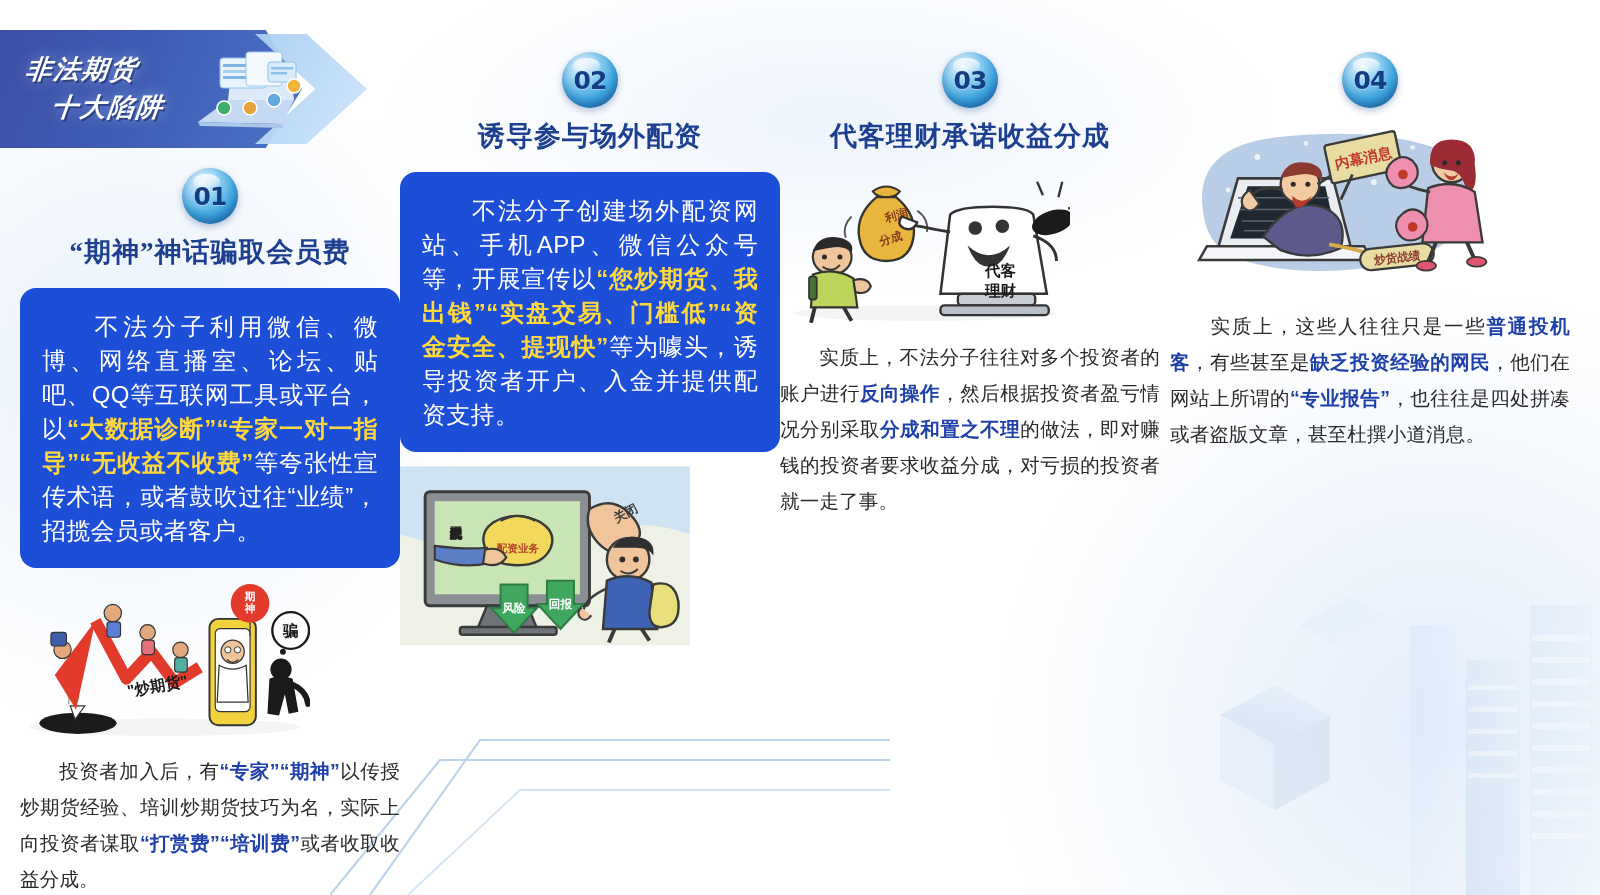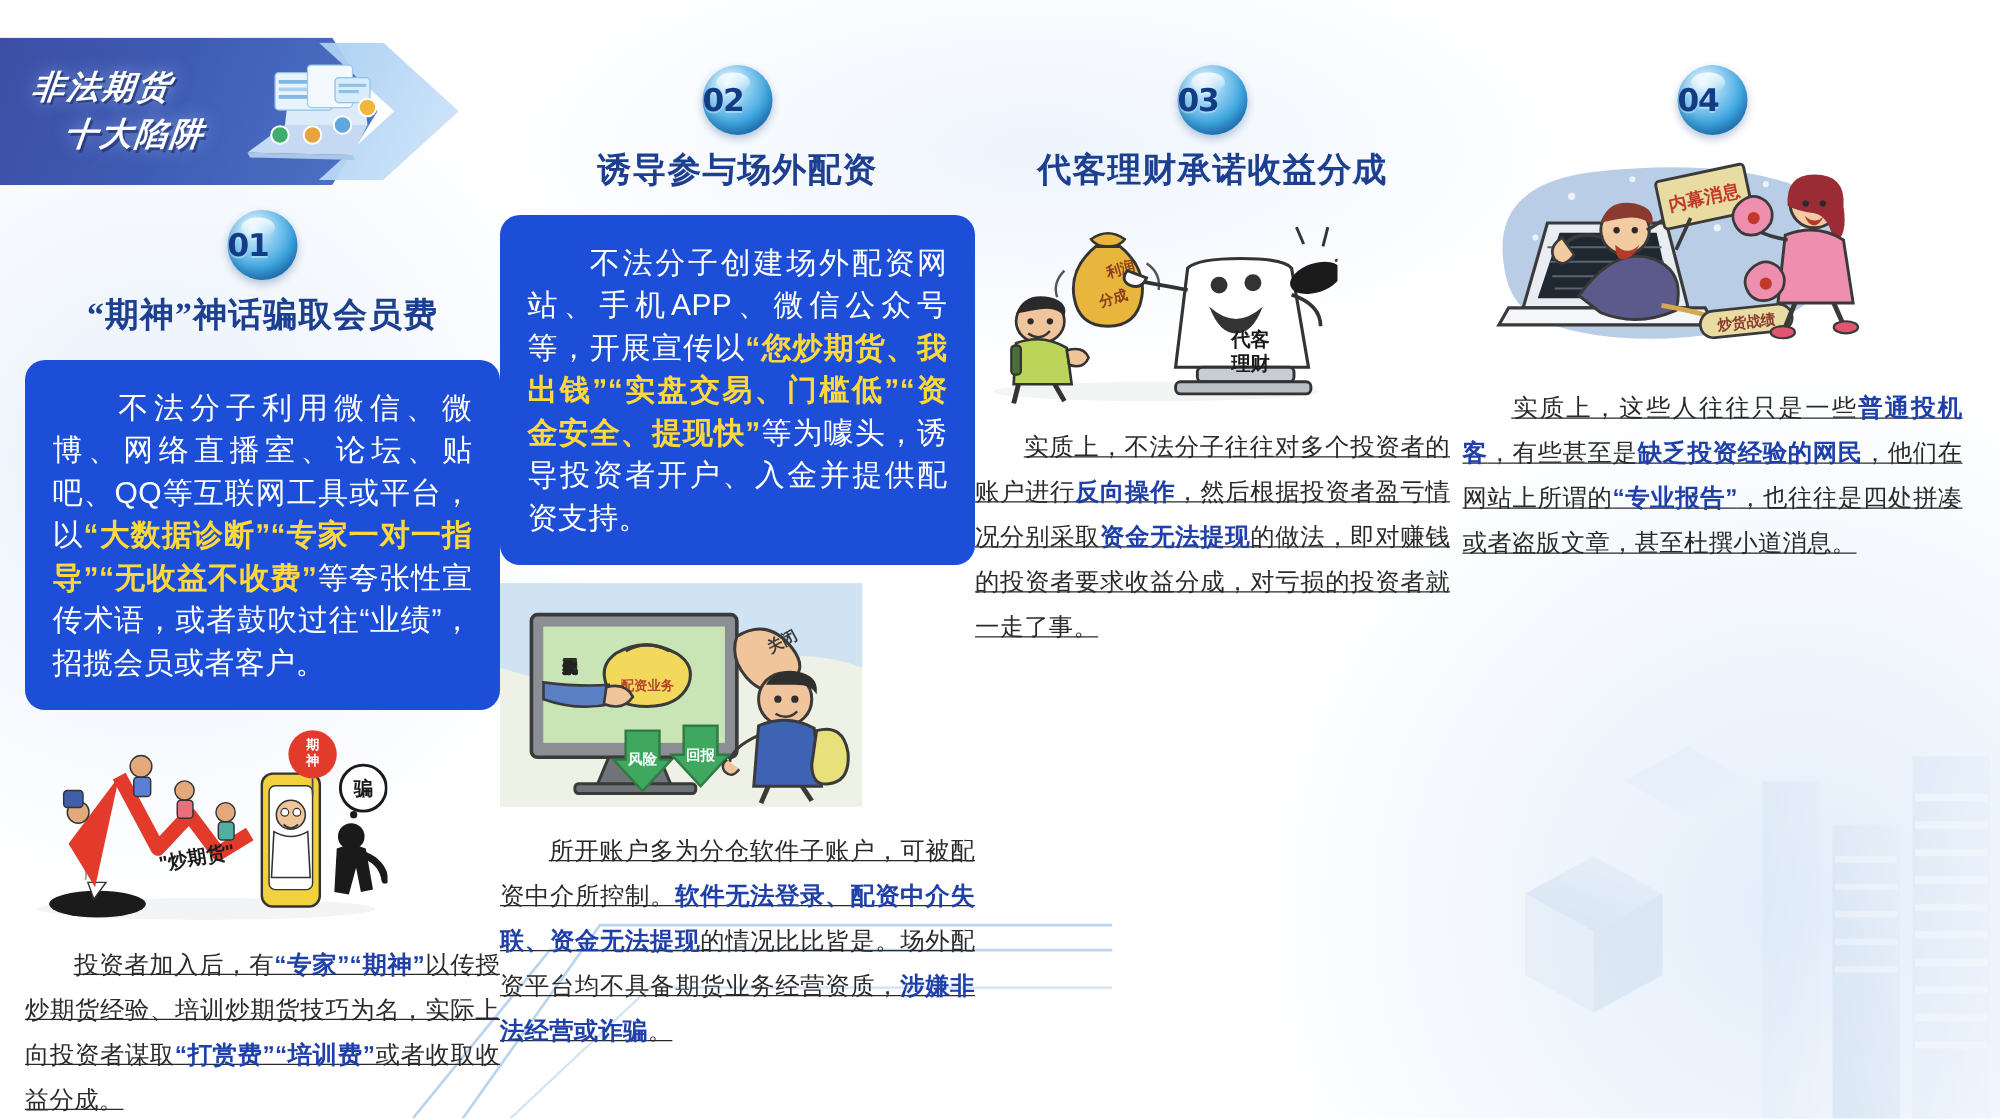--- a/index.html
+++ b/index.html
@@ -77,21 +77,21 @@
   .col-3 { left: 780px; }
   .col-4 { left: 1170px; width: 400px; }
 
   .badge {
     width: 56px; height: 56px; margin: 0 auto;
     border-radius: 50%;
     background:
       radial-gradient(circle at 36% 26%, #eaf6ff 0%, #9fd6f4 26%, #3fa7e0 60%, #1b6fb5 88%, #14538f 100%);
     box-shadow: 0 3px 7px rgba(30,70,130,.32), inset 0 -5px 9px rgba(10,50,100,.28);
     position: relative;
-    display: flex; align-items: center; justify-content: flex-start;
+    display: flex; align-items: center; justify-content: center;
   }
   .badge::after {
     content: ""; position: absolute; left: 20%; top: 10%;
     width: 48%; height: 30%;
     border-radius: 50%;
     background: linear-gradient(180deg, rgba(255,255,255,.85), rgba(255,255,255,0));
   }
   .badge-num {
     position: relative; z-index: 2;
     color: #123c84; font-weight: bold; font-size: 25px;
@@ -132,21 +132,20 @@
   }
 
   .body-text {
     margin-top: 12px;
     color: #2a2a2a;
     font-size: 19.5px;
     line-height: 36px;
     text-align: justify;
     text-justify: inter-ideograph;
     letter-spacing: .2px;
-    text-decoration: underline;
   }
   .body-text .ind { display:inline-block; width: 2em; }
   .hl-b { color: #1f40a8; font-weight: bold; }
 
   
   .deco-lines { position: absolute; left: 330px; bottom: 0; width: 560px; height: 230px; }
 
   
   .deco-cubes { position: absolute; right: 0; bottom: 0; width: 420px; height: 330px; opacity: .55; }
 </style>
@@ -348,21 +347,20 @@
           <path d="M228 108 q10 6 18 -2" stroke="#3a3a3a" stroke-width="2" fill="none"></path>
           <path d="M214 118 q24 -10 46 2 l6 48 l-56 0 z" fill="#3f63b4" stroke="#3a3a3a" stroke-width="2.5"></path>
           <path d="M262 122 q22 -6 26 18 q2 24 -16 26 q-14 2 -14 -16 z" fill="#e8e07a" stroke="#3a3a3a" stroke-width="2.5"></path>
           <path d="M214 126 q-22 10 -24 22" stroke="#3a3a3a" stroke-width="2.5" fill="none"></path>
           <path d="M188 146 q-6 4 -2 10 q6 6 12 -2" fill="#f0c59b" stroke="#3a3a3a" stroke-width="2"></path>
           <path d="M222 168 l-6 14 M250 168 l8 12" stroke="#3a3a3a" stroke-width="4"></path>
         </g>
       </svg>
     </div>
 
-    <div class="body-text"><span class="ind"></span><span>所开账户多为分仓软件子账户，可被配资中介所控制。</span><span class="hl-b">软件无法登录、配资中介失联、资金无法提现</span><span>的情况比比皆是。场外配资平台均不具备期货业务经营资质，</span><span class="hl-b">涉嫌非法经营或诈骗</span><span>。</span></div>
   </div>
 
   <div class="col col-3" style="top:52px;">
     <div class="badge">
       <span class="badge-num">03</span>
     </div>
     <div class="col-title">代客理财承诺收益分成</div>
 
     <div class="illus">
       <svg viewBox="0 0 300 160" width="290" height="155">
@@ -405,21 +403,21 @@
           <circle cx="62" cy="92" r="2.6" fill="#2a2a2a"></circle>
           <path d="M44 102 q10 7 18 -2" stroke="#333" stroke-width="2" fill="none"></path>
           <path d="M34 110 q22 -8 42 4 l4 30 l-48 0 z" fill="#bdd45a" stroke="#333" stroke-width="2.2"></path>
           <path d="M76 116 q14 -4 18 6 q-4 10 -16 6 z" fill="#f0c59b" stroke="#333" stroke-width="2.2"></path>
           <path d="M36 144 l-4 16 M66 144 l8 14" stroke="#333" stroke-width="4"></path>
           <rect x="30" y="112" width="8" height="24" rx="3" fill="#4a6f3a" stroke="#333" stroke-width="1.8"></rect>
         </g>
       </svg>
     </div>
 
-    <div class="body-text"><span class="ind"></span><span>实质上，不法分子往往对多个投资者的账户进行</span><span class="hl-b">反向操作</span><span>，然后根据投资者盈亏情况分别采取</span><span class="hl-b">资金无法提现</span><span>的做法，即对赚钱的投资者要求收益分成，对亏损的投资者就一走了事。</span></div>
+    <div class="body-text"><span class="ind"></span><span>实质上，不法分子往往对多个投资者的账户进行</span><span class="hl-b">反向操作</span><span>，然后根据投资者盈亏情况分别采取</span><span class="hl-b">分成和置之不理</span><span>的做法，即对赚钱的投资者要求收益分成，对亏损的投资者就一走了事。</span></div>
   </div>
 
   <div class="col col-4" style="top:52px;">
     <div class="badge">
       <span class="badge-num">04</span>
     </div>
 
     <div class="illus">
       <svg viewBox="0 0 340 175" width="330" height="170">
         <path d="M34 92 q-10 -66 74 -76 q90 -10 150 6 q60 14 50 64 q-10 50 -90 62 q-88 14 -150 -8 q-30 -12 -34 -48 z" fill="#b9cde6"></path>

